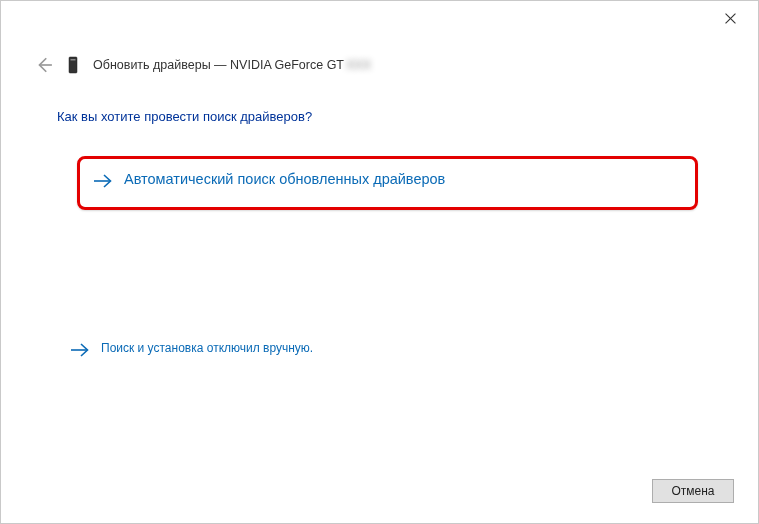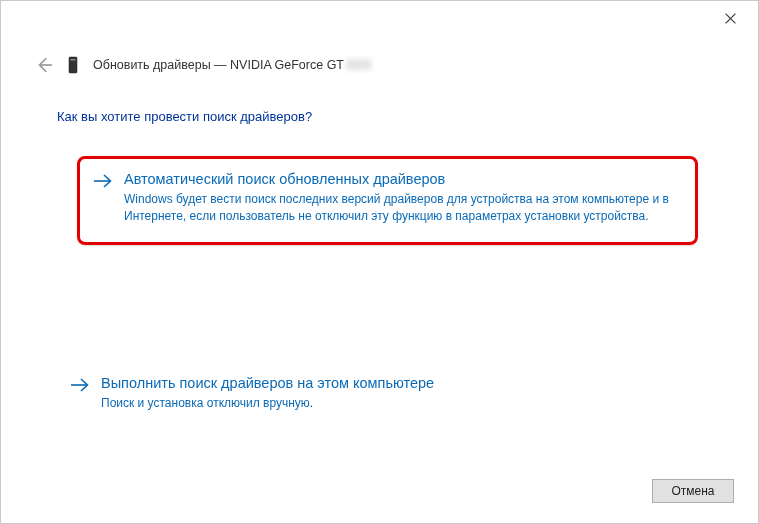--- a/index.html
+++ b/index.html
@@ -165,33 +165,31 @@
     <div class="heading">Как вы хотите провести поиск драйверов?</div>
 
     <div class="option highlighted">
       <div class="option-arrow">
         <svg viewBox="0 0 18 14">
           <line x1="0" y1="7" x2="16" y2="7" stroke="#0a6ab6" stroke-width="1.6"></line>
           <path d="M10 1 L16.5 7 L10 13" fill="none" stroke="#0a6ab6" stroke-width="1.6"></path>
         </svg>
       </div>
       <div class="option-title">Автоматический поиск обновленных драйверов</div>
-      <div class="option-desc">Windows будет вести поиск последних версий драйверов для устройства на этом компьютере и в Интернете, если пользователь не отключил эту функцию в параметрах установки устройства.</div>
     </div>
 
     <div class="spacer"></div>
 
     <div class="option">
       <div class="option-arrow">
         <svg viewBox="0 0 18 14">
           <line x1="0" y1="7" x2="16" y2="7" stroke="#0a6ab6" stroke-width="1.6"></line>
           <path d="M10 1 L16.5 7 L10 13" fill="none" stroke="#0a6ab6" stroke-width="1.6"></path>
         </svg>
       </div>
-      <div class="option-title">Выполнить поиск драйверов на этом компьютере</div>
       <div class="option-desc">Поиск и установка отключил вручную.</div>
     </div>
 
   </div>
 
   <div class="footer">
     <button class="cancel-btn">Отмена</button>
   </div>
 
 </div>

